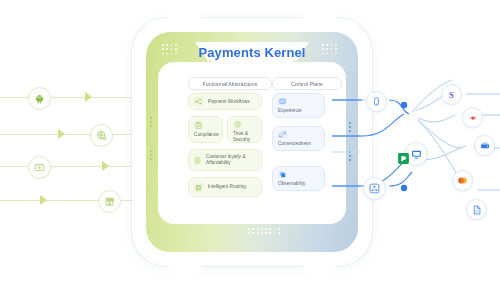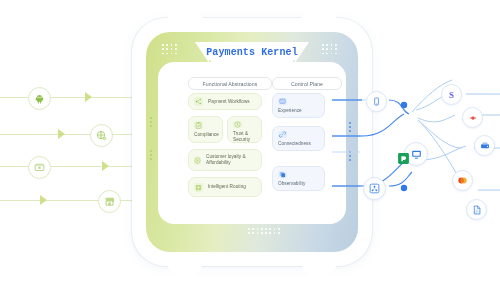--- a/index.html
+++ b/index.html
@@ -41,21 +41,21 @@
     background:#ffffff;border-radius:4px 4px 11px 11px;
     display:flex;align-items:center;justify-content:center;
   }
   .title-tab:before,.title-tab:after{
     content:"";position:absolute;top:0;width:14px;height:21px;background:#ffffff;
   }
   .title-tab:before{left:-11px;clip-path:polygon(100% 0,100% 100%,0 0);}
   .title-tab:after{right:-11px;clip-path:polygon(0 0,0 100%,100% 0);}
   .title-txt{
     position:relative;z-index:2;
-    font-size:10px;font-weight:bold;color:#2f6fe0;letter-spacing:.1px;white-space:nowrap;font-family:Liberation Mono, monospace;
+    font-size:13px;font-weight:bold;color:#2f6fe0;letter-spacing:.1px;white-space:nowrap;
   }
 
   
   .dotgrid{position:absolute;display:grid;gap:2.6px;}
   .dotgrid span{width:1.7px;height:1.7px;border-radius:50%;background:#ffffff;opacity:.92;}
   .dg-tl{left:162px;top:44px;grid-template-columns:repeat(4,1.7px);}
   .dg-tr{left:322px;top:44px;grid-template-columns:repeat(4,1.7px);}
   .dg-b {left:248px;top:228px;grid-template-columns:repeat(8,1.7px);}
 
   

